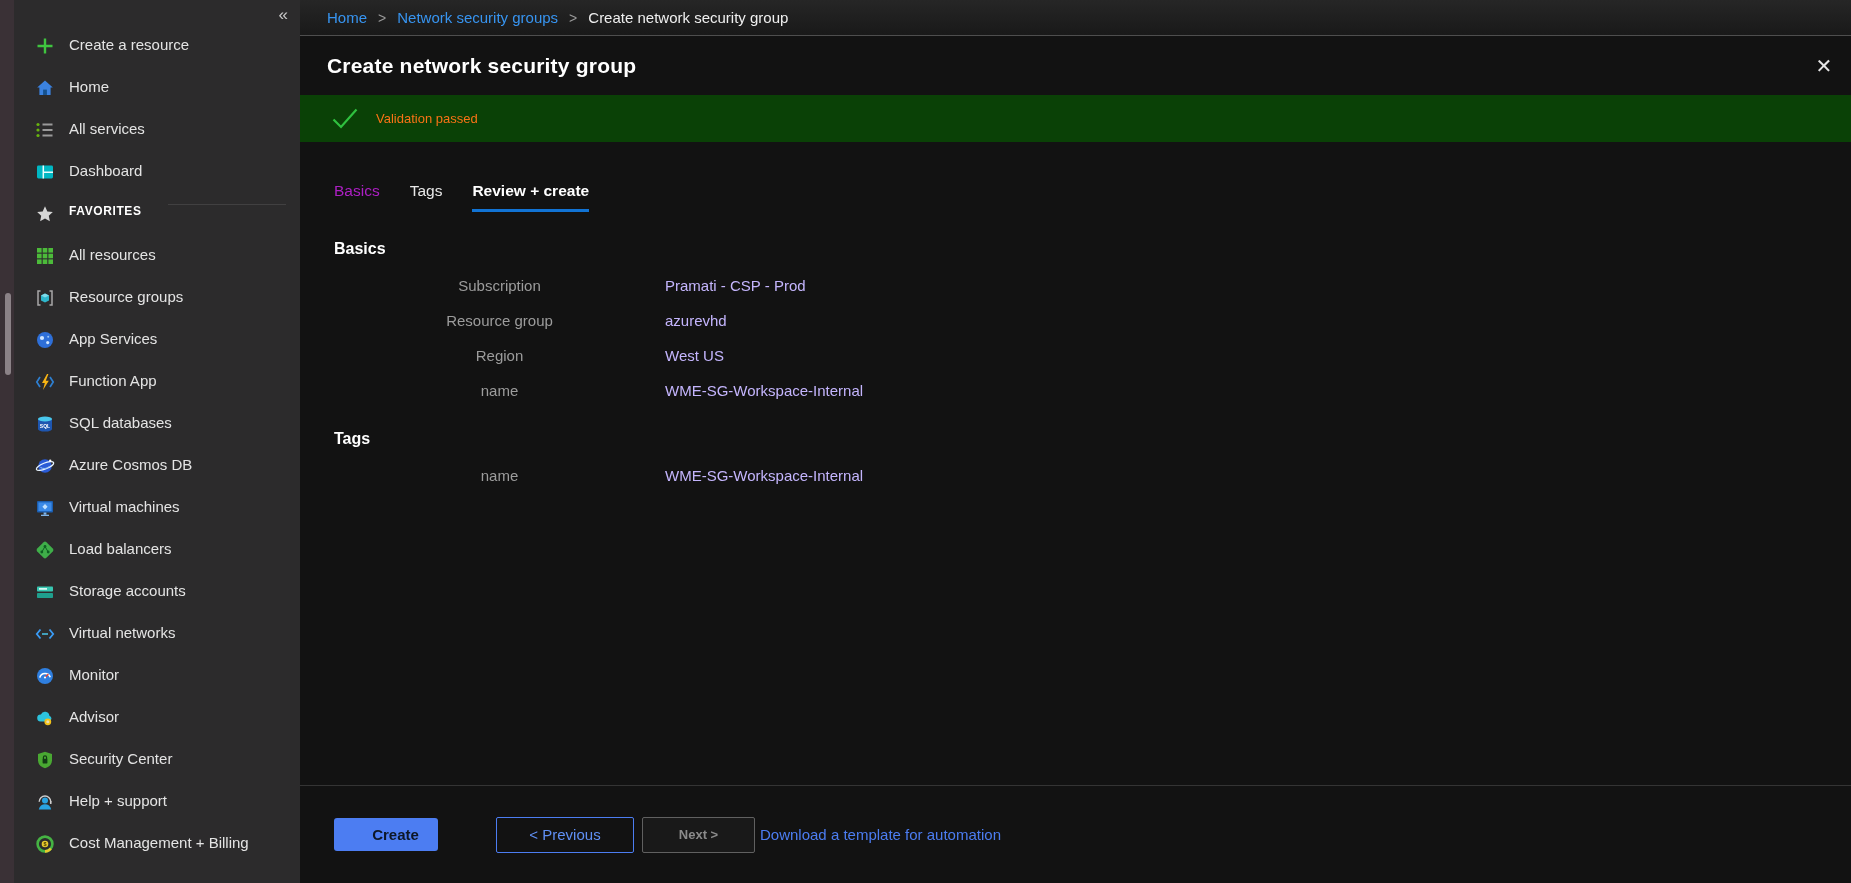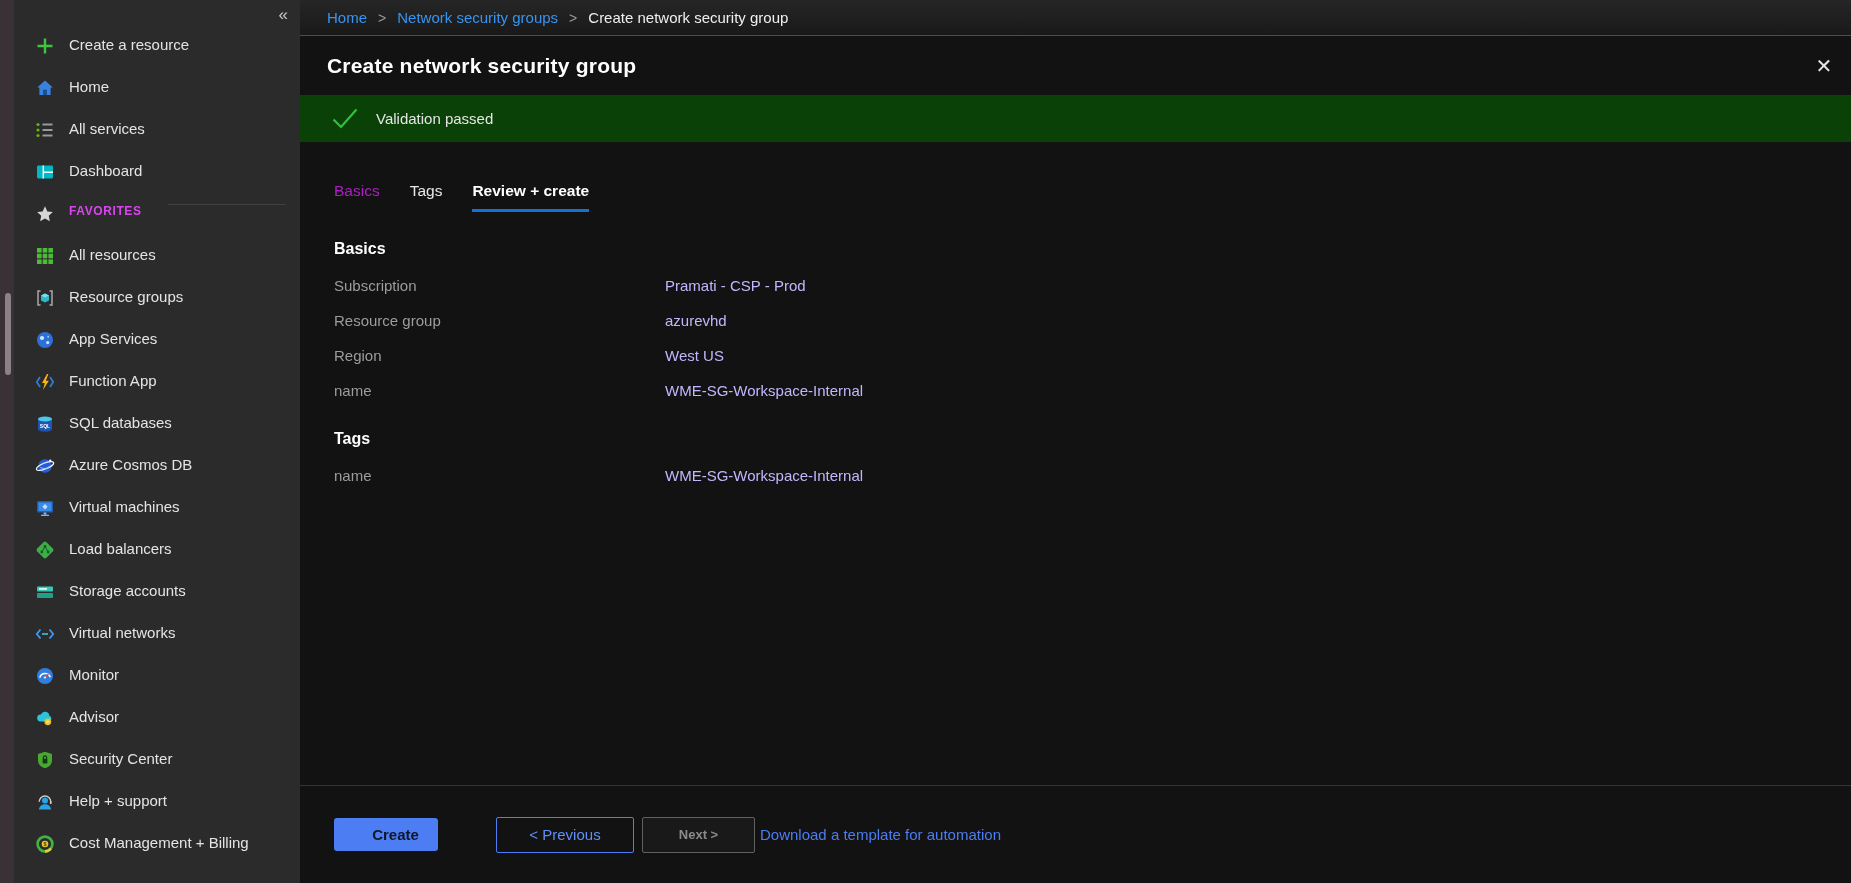--- a/index.html
+++ b/index.html
@@ -11,48 +11,48 @@
   .edge-thumb { position:absolute; left:5px; top:293px; width:6px; height:82px; background:#8b8287; border-radius:3px; }
 
   
   .sidebar { width:286px; flex:none; background:#2c2b2c; position:relative; }
   .collapse { position:absolute; top:5px; right:12px; color:#c9c9c9; font-size:17px; cursor:pointer; }
   .sb-list { position:absolute; top:36px; left:0; right:0; }
   .sb-item { height:42px; display:flex; align-items:flex-start; padding-left:21px; gap:14px; color:#e4e4e4; font-size:15px; cursor:pointer; }
   .sb-icon { width:20px; height:20px; flex:none; display:flex; align-items:center; justify-content:center; }
   .sb-label { white-space:nowrap; }
   .sb-section { cursor:default; }
-  .sb-section .sb-label { color:#d946ef; font-size:12px; font-weight:bold; letter-spacing:.6px; }
+  .sb-section .sb-label { color:#ffffff; font-size:12px; font-weight:bold; letter-spacing:.6px; }
   .sb-divider { flex:1; height:1px; background:#5a5a5a; opacity:.45; margin:0 14px 0 12px; }
 
   
   .main { flex:1; min-width:0; display:flex; flex-direction:column; background:#121212; }
 
   .breadcrumb-bar { height:36px; flex:none; background:linear-gradient(180deg,#262626,#191919); border-bottom:1px solid #4e4e4e; display:flex; align-items:center; padding-left:27px; font-size:15px; }
   .crumb-link { color:#3794f0; text-decoration:none; cursor:pointer; }
   .sep { color:#9a9a9a; margin:0 11px; font-size:14px; }
   .crumb-current { color:#efefef; }
 
   .title-bar { height:59px; flex:none; display:flex; align-items:center; justify-content:space-between; padding:0 10px 0 27px; }
   .title-bar h1 { font-size:21px; font-weight:600; color:#ffffff; letter-spacing:.2px; }
   .close { width:34px; height:34px; display:flex; align-items:center; justify-content:center; color:#e6e6e6; font-size:20px; cursor:pointer; }
 
   .validation-bar { height:47px; flex:none; background:#0a4106; display:flex; align-items:center; padding-left:31px; gap:17px; }
-  .validation-text { color:#e5e5e5; font-size:15px; }
+  .validation-text { color:#f97316; font-size:13px; }
 
   .content { flex:1; padding-left:34px; overflow:hidden; }
   .tabs { margin-top:40px; display:flex; gap:30px; font-size:15.5px; align-items:flex-end; }
   .tab { padding-bottom:9px; border-bottom:3px solid transparent; cursor:pointer; }
   .tab-basics { color:#ad1fc4; }
   .tab-tags { color:#e8e8e8; }
   .tab-active { color:#ffffff; font-weight:bold; border-bottom-color:#1173d4; }
 
   .section-heading { font-size:16px; font-weight:bold; color:#ffffff; margin:28px 0 10px; }
   .row { display:flex; height:35px; align-items:center; font-size:15px; }
-  .row-label { width:331px; flex:none; color:#9c9c9c; }
+  .row-label { width:331px; flex:none; color:#9c9c9c;text-align:center; }
   .row-value { color:#c4b5fd; }
   .section-heading.second { margin-top:22px; }
 
   .footer { height:98px; flex:none; border-top:1px solid #343434; display:flex; align-items:center; padding-left:34px; }
   button { font-family:"Liberation Sans", sans-serif; cursor:pointer; }
   .btn-primary { width:104px; height:33px; background:#4c7df2; color:#0d1726; border:none; border-radius:3px; font-size:15px; font-weight:600;padding-left:19px; }
   .btn-outline { margin-left:58px; width:138px; height:36px; background:transparent; border:1px solid #4c7df2; color:#6090f5; border-radius:2px; font-size:15px; font-weight:400; }
   .btn-disabled { margin-left:8px; width:113px; height:36px; background:#191919; border:1px solid #606060; color:#8b8b8b; border-radius:2px; font-size:13px; font-weight:600; cursor:default; }
   .footer-link { margin-left:5px; color:#4c7df2; font-size:15px; text-decoration:none; cursor:pointer; }
 </style>

